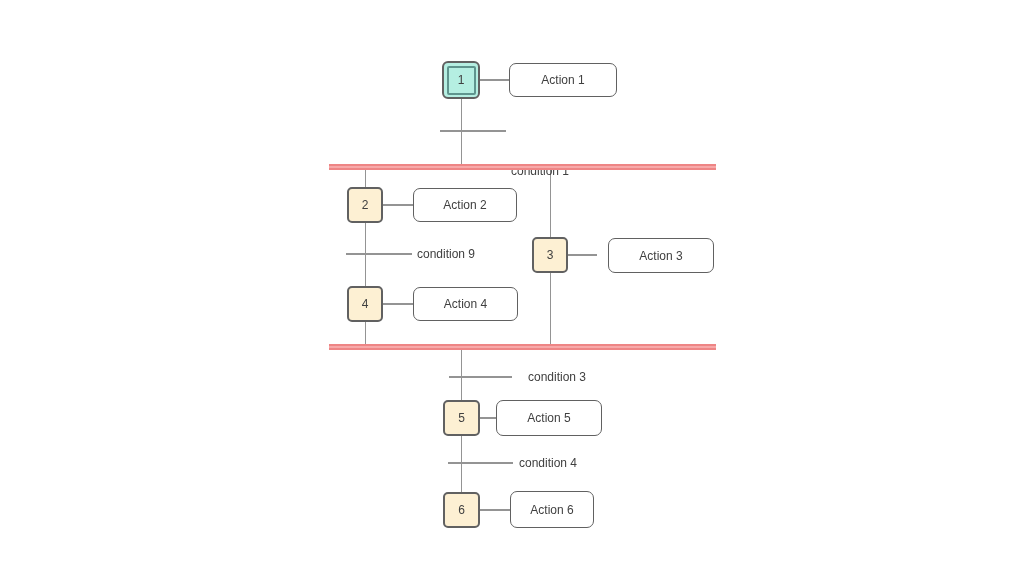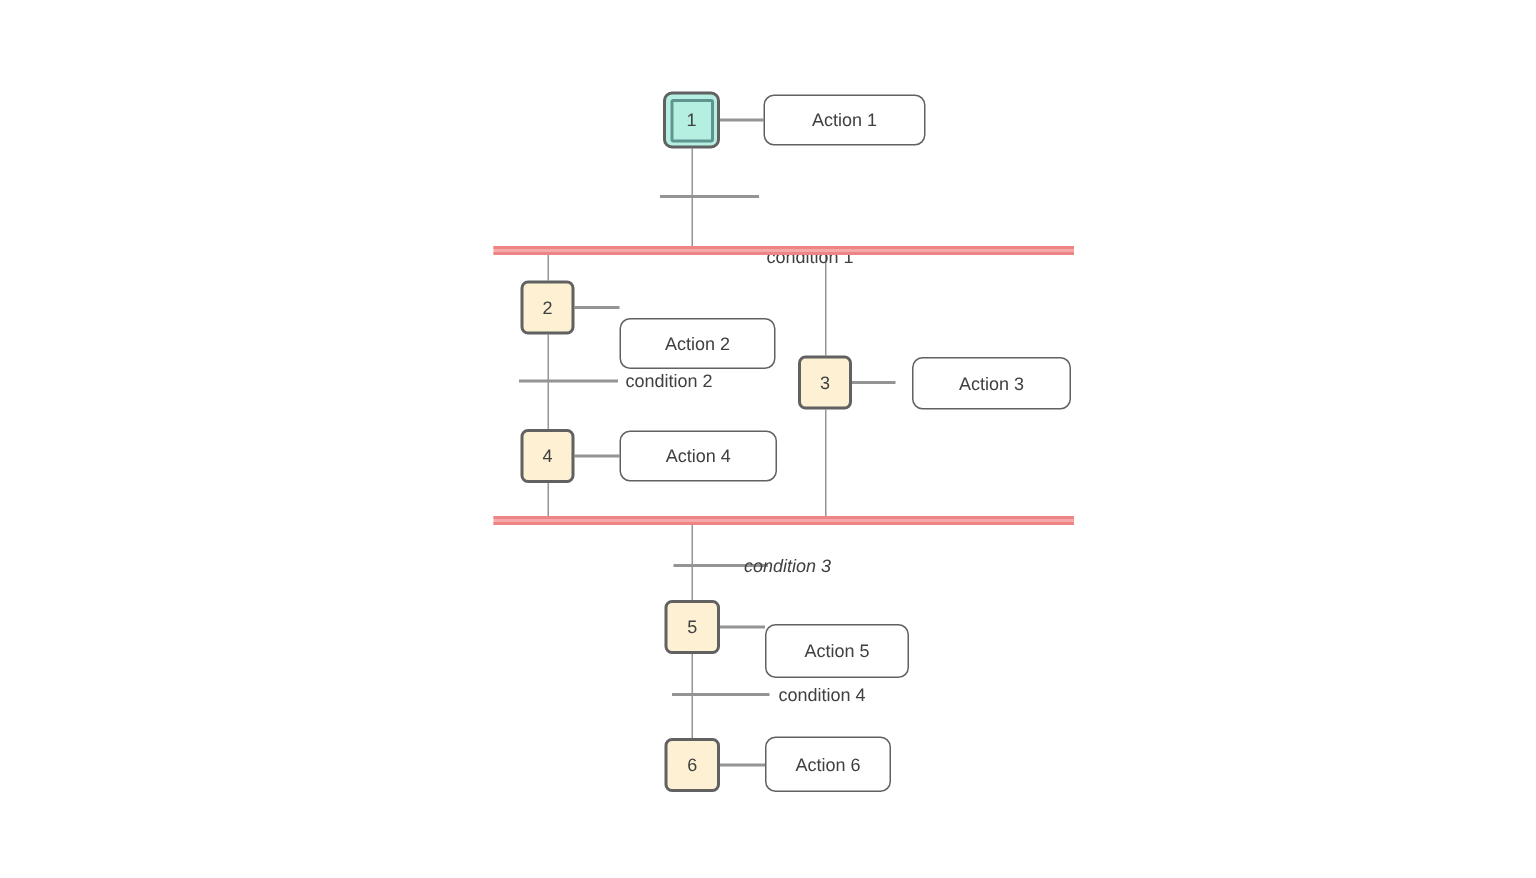--- a/index.html
+++ b/index.html
@@ -97,22 +97,22 @@
   <div class="hline" style="left:480px;   top:417px; width:30px;"></div>
   <div class="vline" style="left:460.5px; top:436px; height:56px;"></div>
   <div class="hline" style="left:480px;   top:509px; width:30px;"></div>
 
   <div class="hline" style="left:440px; top:130px; width:66px;"></div>
   <div class="hline" style="left:346px; top:253px; width:66px;"></div>
   <div class="hline" style="left:449px; top:376px; width:63px;"></div>
   <div class="hline" style="left:448px; top:462px; width:65px;"></div>
 
   <div class="cond-label" style="left:511px; top:124px;margin-top:40px;">condition 1</div>
-  <div class="cond-label" style="left:417px; top:247px;">condition 2</div>
-  <div class="cond-label" style="left:496px; top:370px;font-style:italic;">condition 3</div>
+  <div class="cond-label" style="left:417px; top:247px;">condition 9</div>
+  <div class="cond-label" style="left:528px; top:370px;">condition 3</div>
   <div class="cond-label" style="left:519px; top:456px;text-align:right;">condition 4</div>
 
   <div class="sync-bar" style="top:164px;"></div>
   <div class="sync-bar" style="top:344px;"></div>
 
   <div class="step-initial" style="left:442px; top:61px;">
     <div class="inner">
       <span>1</span>
     </div>
   </div>
@@ -128,29 +128,29 @@
   <div class="step" style="left:443px; top:400px; width:37px;">
     <span>5</span>
   </div>
   <div class="step" style="left:443px; top:492px; width:37px;">
     <span>6</span>
   </div>
 
   <div class="action" style="left:509px; top:63px;  width:108px; height:34px;">
     <span>Action 1</span>
   </div>
-  <div class="action" style="left:413px; top:188px; width:104px; height:34px;margin-top:24px;">
+  <div class="action" style="left:413px; top:188px; width:104px; height:34px;">
     <span>Action 2</span>
   </div>
   <div class="action" style="left:608px; top:238px; width:106px; height:35px;">
     <span>Action 3</span>
   </div>
   <div class="action" style="left:413px; top:287px; width:105px; height:34px;">
     <span>Action 4</span>
   </div>
-  <div class="action" style="left:510px; top:400px; width:96px; height:36px;margin-top:16px;">
+  <div class="action" style="left:496px; top:400px; width:106px; height:36px;">
     <span>Action 5</span>
   </div>
   <div class="action" style="left:510px; top:491px; width:84px; height:37px;">
     <span>Action 6</span>
   </div>
 
 </div>
 
 </body></html>

